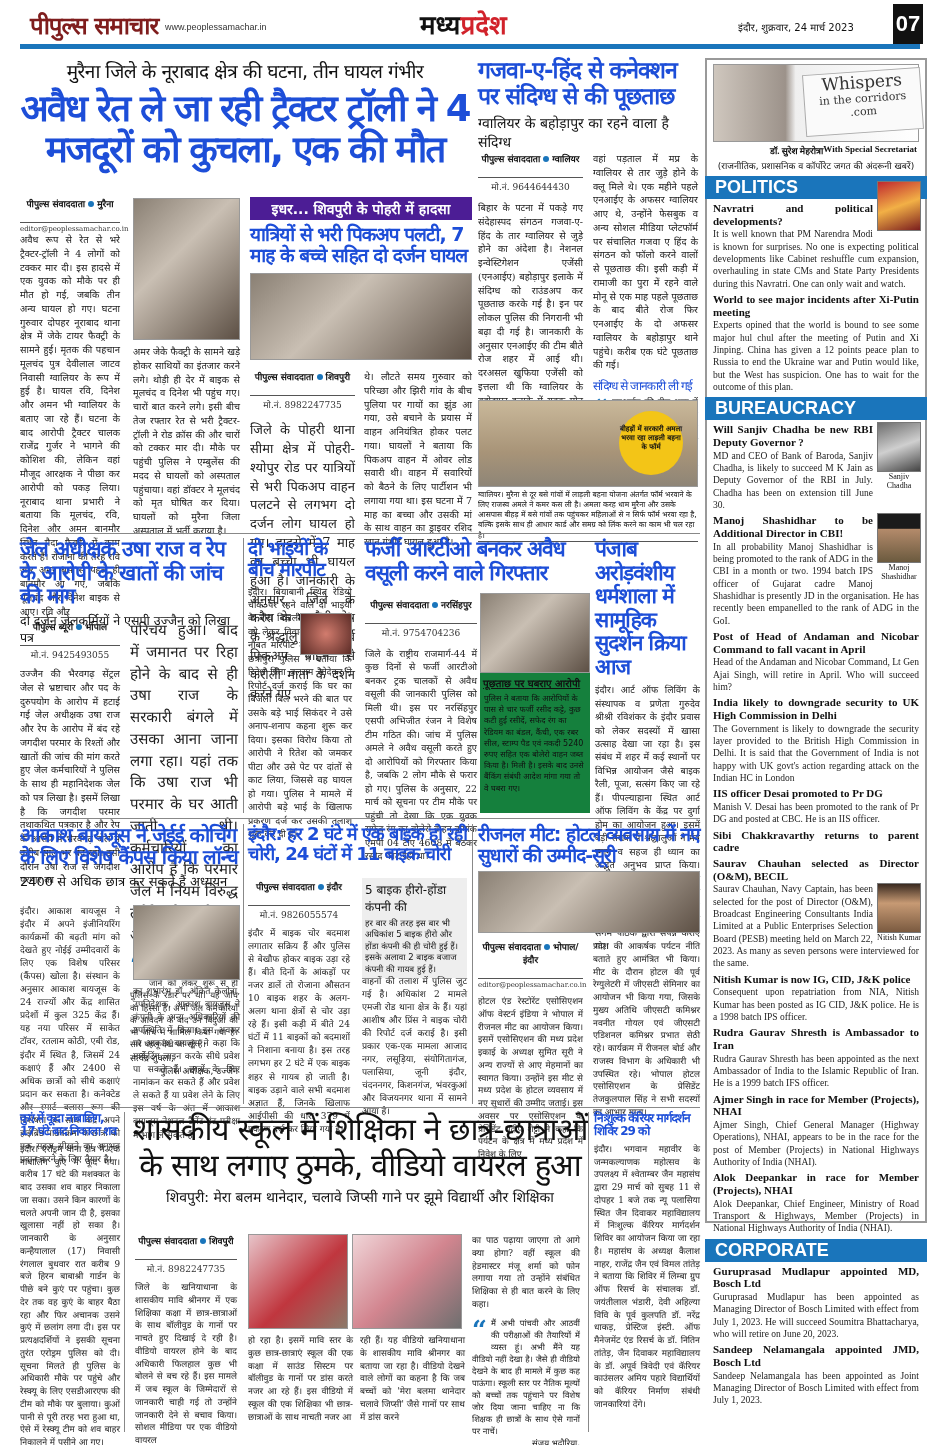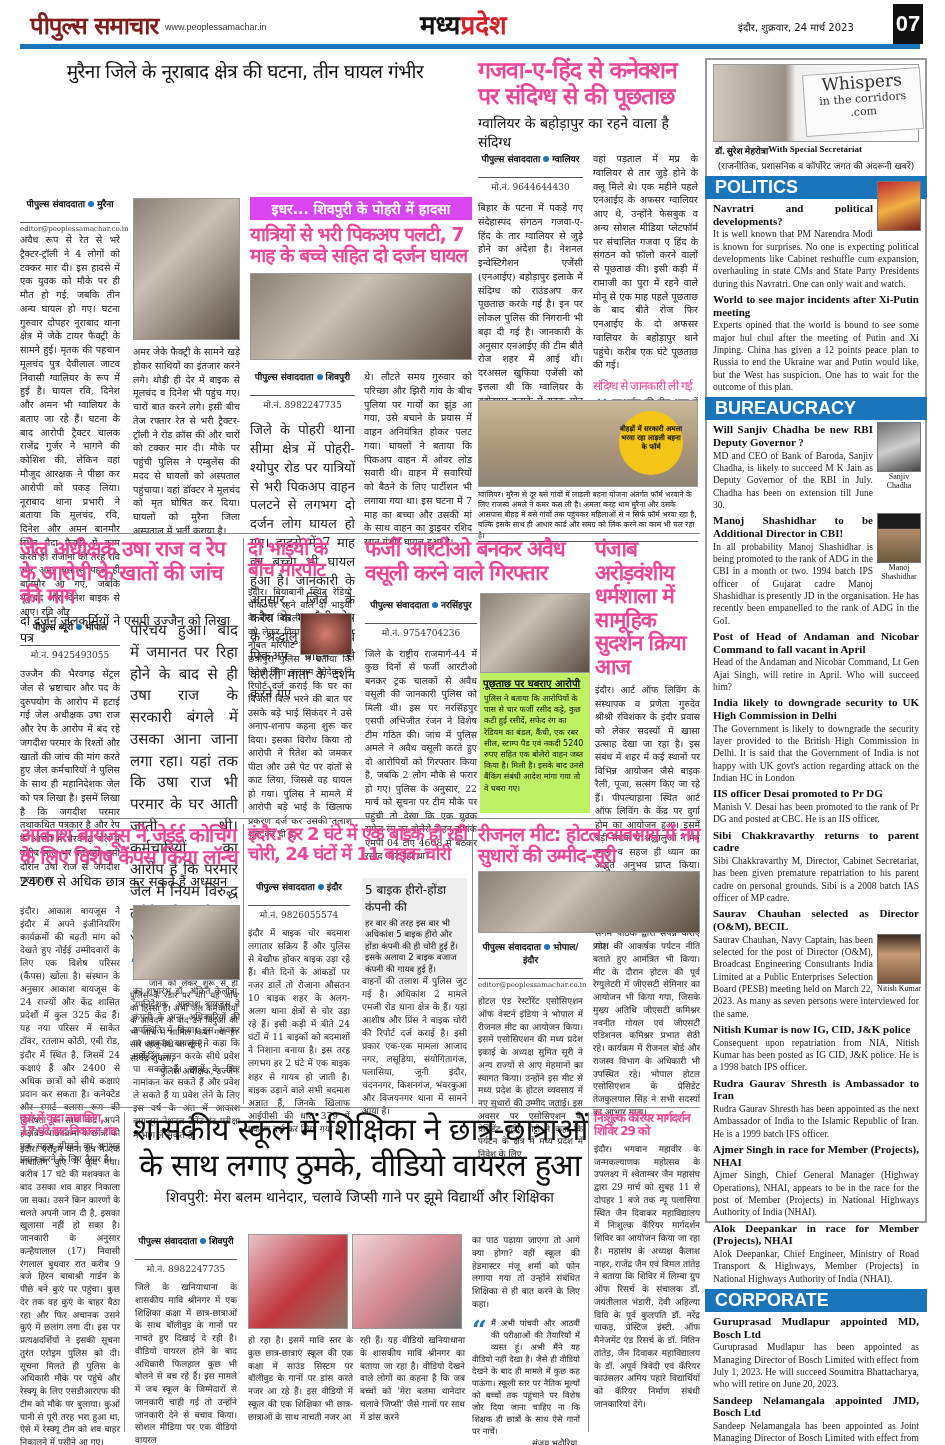--- a/index.html
+++ b/index.html
@@ -7,27 +7,27 @@
 .abs{position:absolute}
 .masthead{left:0;top:0;width:945px;height:45px}
 .logo{left:30px;top:8px;font:bold 24px "DejaVu Sans",sans-serif;color:#7f1d1d;letter-spacing:-1px}
 .logo-url{left:165px;top:22px;font:9px "Liberation Sans",sans-serif;color:#333}
 .section-name{left:420px;top:6px;font:bold 26px "DejaVu Sans",sans-serif;color:#111}
 .section-name .red{color:#d1222b}
 .dateline{left:738px;top:20px;font:10px "DejaVu Sans",sans-serif}
 .pagenum{left:893px;top:4px;width:30px;height:40px;background:#111;color:#fff;font:bold 22px "Liberation Sans",sans-serif;text-align:center;line-height:40px}
 .bluebar{left:20px;top:44px;width:900px;height:5px;background:#1a75bb}
 .kicker{font-family:"DejaVu Sans",sans-serif;color:#111}
-.hl{font-family:"DejaVu Sans",sans-serif;font-weight:bold;color:#ec4899;line-height:1.12;letter-spacing:-1px}
+.hl{font-family:"DejaVu Sans",sans-serif;font-weight:bold;color:#1d4ed8;line-height:1.12;letter-spacing:-1px}
 .body{font-size:10px;line-height:1.45;text-align:justify;color:#222}
 .byline{font:bold 9px "DejaVu Sans",sans-serif;border-bottom:1px solid #555;padding-bottom:12px;text-align:center}
 .byline .dot{display:inline-block;width:6px;height:6px;border-radius:50%;background:#1a75bb;margin:0 3px}
 .phone{font-size:9px;text-align:center;color:#333;margin-top:2px}
 .photo{background:linear-gradient(135deg,#8a8074,#c9bfb3 40%,#5d5045);border:1px solid #999}
-.bluebanner{background:#d946ef;color:#fff;font:bold 14px "DejaVu Sans",sans-serif;text-align:center;padding:2px}
+.bluebanner{background:#4c1d95;color:#fff;font:bold 14px "DejaVu Sans",sans-serif;text-align:center;padding:2px}
 .vline{background:#888;width:1px}
 .hline{background:#888;height:1px}
 .quote-mark{color:#1a75bb;font:bold 26px "DejaVu Serif",serif;line-height:1;float:left;margin-right:4px}
 
 .side{left:705px;top:58px;width:222px;height:1165px;border:2px solid #999;background:#fff}
 .side-hd{font:bold 18px "Liberation Sans",sans-serif;background:#1a75bb;color:#fff;padding:1px 10px;margin:4px -2px 2px -2px}
 .side h4{font:bold 11px "Liberation Serif",serif;margin:3px 6px 1px;line-height:1.15;text-align:justify}
 .side p{font:9.5px "Liberation Serif",serif;margin:0 6px 2px;line-height:1.3;text-align:justify;color:#222}
 .portrait{float:right;width:44px;margin:0 4px 2px 4px;text-align:center;font:8px "Liberation Serif",serif}
 .portrait .img{width:44px;height:50px;background:linear-gradient(160deg,#6d6d6d,#cfcfcf 50%,#444);border:1px solid #777}
@@ -39,20 +39,21 @@
   <div class="abs logo">पीपुल्स समाचार</div>
   <div class="abs logo-url">www.peoplessamachar.in</div>
   <div class="abs section-name"><span>मध्य</span><span class="red">प्रदेश</span></div>
   <div class="abs dateline">इंदौर, शुक्रवार, 24 मार्च 2023</div>
   <div class="abs pagenum">07</div>
   <div class="abs bluebar"></div>
 </div>
 
 <div class="abs" style="left:20px;top:58px;width:450px">
   <div class="kicker" style="font-size:19px;text-align:center;letter-spacing:-0.5px">मुरैना जिले के नूराबाद क्षेत्र की घटना, तीन घायल गंभीर</div>
+  <div class="hl" style="font-size:37px;text-align:center;margin-top:4px;letter-spacing:-2px">अवैध रेत ले जा रही ट्रैक्टर ट्रॉली ने 4 मजदूरों को कुचला, एक की मौत</div>
 </div>
 <div class="abs" style="left:20px;top:197px;width:100px">
   <div class="byline"><span>पीपुल्स संवाददाता</span><span class="dot"></span><span>मुरैना</span></div>
   <div class="phone" style="font-size:7px">editor@peoplessamachar.co.in</div>
 </div>
 <div class="abs body" style="left:20px;top:233px;width:100px;font-size:9.5px">अवैध रूप से रेत से भरे ट्रैक्टर-ट्रॉली ने 4 लोगों को टक्कर मार दी। इस हादसे में एक युवक को मौके पर ही मौत हो गई, जबकि तीन अन्य घायल हो गए। घटना गुरुवार दोपहर नूराबाद थाना क्षेत्र में जेके टायर फैक्ट्री के सामने हुई। मृतक की पहचान मूलचंद पुत्र देवीलाल जाटव निवासी ग्वालियर के रूप में हुई है। घायल रवि, दिनेश और अमन भी ग्वालियर के बताए जा रहे हैं। घटना के बाद आरोपी ट्रैक्टर चालक राजेंद्र गुर्जर ने भागने की कोशिश की, लेकिन वहां मौजूद आरक्षक ने पीछा कर आरोपी को पकड़ लिया। नूराबाद थाना प्रभारी ने बताया कि मूलचंद, रवि, दिनेश और अमन बानमौर स्थित मैदा फैक्ट्री में काम करते हैं। रोजाना की तरह रवि और अमर बस से पहले ही बानमौर आ गए, जबकि मूलचंद और दिनेश बाइक से आए। रवि और</div>
 <div class="abs photo" style="left:133px;top:198px;width:107px;height:142px"></div>
 <div class="abs body" style="left:133px;top:345px;width:107px;font-size:9.5px">अमर जेके फैक्ट्री के सामने खड़े होकर साथियों का इंतजार करने लगे। थोड़ी ही देर में बाइक से मूलचंद व दिनेश भी पहुंच गए। चारों बात करने लगे। इसी बीच तेज रफ्तार रेत से भरी ट्रैक्टर-ट्रॉली ने रोड क्रॉस की और चारों को टक्कर मार दी। मौके पर पहुंची पुलिस ने एम्बुलेंस की मदद से घायलों को अस्पताल पहुंचाया। वहां डॉक्टर ने मूलचंद को मृत घोषित कर दिया। घायलों को मुरैना जिला अस्पताल में भर्ती कराया है।</div>
 
 <div class="abs" style="left:250px;top:197px;width:222px">
@@ -113,21 +114,21 @@
 </div>
 
 <div class="abs" style="left:365px;top:538px;width:235px">
   <div class="hl" style="font-size:21px">फर्जी आरटीओ बनकर अवैध वसूली करने वाले गिरफ्तार</div>
 </div>
 <div class="abs" style="left:365px;top:598px;width:112px">
   <div class="byline"><span>पीपुल्स संवाददाता</span><span class="dot"></span><span>नरसिंहपुर</span></div>
   <div class="phone">मो.नं. 9754704236</div>
   <div class="body" style="margin-top:8px;font-size:9.3px">जिले के राष्ट्रीय राजमार्ग-44 में कुछ दिनों से फर्जी आरटीओ बनकर ट्रक चालकों से अवैध वसूली की जानकारी पुलिस को मिली थी। इस पर नरसिंहपुर एसपी अभिजीत रंजन ने विशेष टीम गठित की। जांच में पुलिस अमले ने अवैध वसूली करते हुए दो आरोपियों को गिरफ्तार किया है, जबकि 2 लोग मौके से फरार हो गए। पुलिस के अनुसार, 22 मार्च को सूचना पर टीम मौके पर पहुंची तो देखा कि एक युवक सफेद रंग का बोलेरो वाहन क्रमांक एमपी 04 टीए 4608 में बैठकर रसीद काट रहा था।</div>
 </div>
-<div class="abs" style="left:480px;top:593px;width:110px;background:#bef264;height:220px">
+<div class="abs" style="left:480px;top:593px;width:110px;background:#15803d;height:220px">
   <div class="photo" style="height:80px"></div>
   <div style="font:bold 10px 'DejaVu Sans',sans-serif;text-decoration:underline;padding:3px">पूछताछ पर घबराए आरोपी</div>
   <div style="font:8px 'DejaVu Sans',sans-serif;padding:0 4px;line-height:1.4">पुलिस ने बताया कि आरोपियों के पास से चार फर्जी रसीद कट्टे, कुछ कटी हुई रसीदें, सफेद रंग का रेडियम का बंडल, कैंची, एक रबर सील, स्टाम्प पैड एवं नकदी 5240 रुपए सहित एक बोलेरो वाहन जब्त किया है। मिली है। इसके बाद उनसे बैंकिंग संबंधी आदेश मांगा गया तो वे घबरा गए।</div>
 </div>
 
 <div class="abs" style="left:595px;top:538px;width:105px">
   <div class="hl" style="font-size:21px">पंजाब अरोड़वंशीय धर्मशाला में सामूहिक सुदर्शन क्रिया आज</div>
   <div class="body" style="margin-top:4px;font-size:9.3px">इंदौर। आर्ट ऑफ लिविंग के संस्थापक व प्रणेता गुरुदेव श्रीश्री रविशंकर के इंदौर प्रवास को लेकर सदस्यों में खासा उत्साह देखा जा रहा है। इस संबंध में शहर में कई स्थानों पर विभिन्न आयोजन जैसे बाइक रैली, पूजा, सत्संग किए जा रहे हैं। पीपल्याहाना स्थित आर्ट ऑफ लिविंग के केंद्र पर दुर्गा होम का आयोजन हुआ। इसमें बड़ी संख्या में श्रद्धालुओं ने मंत्र स्नान व सहज ही ध्यान का अद्भुत अनुभव प्राप्त किया। अनुराग त्रिपाठी के अनुसार वैदिक परंपरा से किए गए होम बेंगलुरु से आए स्वामीजी ओंकारानंद और वैदिक पंडित संगम पाठक द्वारा संपन्न कराए गए।</div>
 </div>
 
@@ -203,21 +204,21 @@
 </div>
 
 <div class="abs side">
   <div style="position:relative;height:78px;margin:4px 6px 0;background:linear-gradient(90deg,#cfc7be 0,#9c928a 35%,#efefef 40%,#fff 100%);border:1px solid #999">
     <div style="position:absolute;left:90px;top:6px;width:118px;height:62px;background:#fafafa;border:1px solid #aaa;transform:rotate(-4deg);text-align:center;font-family:'DejaVu Serif',serif">
       <div style="font-size:17px;color:#333">Whispers</div>
       <div style="font-size:11px;color:#333">in the corridors</div>
       <div style="font-size:11px;color:#333">.com</div>
     </div>
   </div>
-  <div style="display:flex;justify-content:flex-start;margin:2px 8px;font:bold 9px 'Liberation Serif',serif">
+  <div style="display:flex;justify-content:flex-end;margin:2px 8px;font:bold 9px 'Liberation Serif',serif">
     <span>डॉ. सुरेश मेहरोत्रा</span>
     <span>With Special Secretariat</span>
   </div>
   <div style="text-align:center;font:9px 'DejaVu Sans',sans-serif;margin-bottom:3px">(राजनीतिक, प्रशासनिक व कॉर्पोरेट जगत की अंदरूनी खबरें)</div>
 
   <div class="side-hd">POLITICS</div>
   <div class="portrait" style="margin-top:-20px">
       <div class="img" style="background:linear-gradient(160deg,#c0282f,#f2b046 50%,#7b1e1e);height:50px"></div>
     </div>
   <h4>Navratri and political developments?</h4>
@@ -238,21 +239,20 @@
     </div>
   <h4>Manoj Shashidhar to be Additional Director in CBI!</h4>
   <p>In all probability Manoj Shashidhar is being promoted to the rank of ADG in the CBI in a month or two. 1994 batch IPS officer of Gujarat cadre Manoj Shashidhar is presently JD in the organisation. He has recently been empanelled to the rank of ADG in the GoI.</p>
   <h4>Post of Head of Andaman and Nicobar Command to fall vacant in April</h4>
   <p>Head of the Andaman and Nicobar Command, Lt Gen Ajai Singh, will retire in April. Who will succeed him?</p>
   <h4>India likely to downgrade security to UK High Commission in Delhi</h4>
   <p>The Government is likely to downgrade the security layer provided to the British High Commission in Delhi. It is said that the Government of India is not happy with UK govt's action regarding attack on the Indian HC in London</p>
   <h4>IIS officer Desai promoted to Pr DG</h4>
   <p>Manish V. Desai has been promoted to the rank of Pr DG and posted at CBC. He is an IIS officer.</p>
   <h4>Sibi Chakkravarthy returns to parent cadre</h4>
-  <p>Sibi Chakkravarthy M, Director, Cabinet Secretariat, has been given premature repatriation to his parent cadre on personal grounds. Sibi is a 2008 batch IAS officer of MP cadre.</p>
   <h4>Saurav Chauhan selected as Director (O&amp;M), BECIL</h4>
   <div class="portrait">
       <div class="img" style="background:linear-gradient(180deg,#3a2a20,#c79a74 40%,#7a5a40)"></div>
       <div>Nitish Kumar</div>
     </div>
   <p>Saurav Chauhan, Navy Captain, has been selected for the post of Director (O&amp;M), Broadcast Engineering Consultants India Limited at a Public Enterprises Selection Board (PESB) meeting held on March 22, 2023. As many as seven persons were interviewed for the same.</p>
   <h4>Nitish Kumar is now IG, CID, J&amp;K police</h4>
   <p>Consequent upon repatriation from NIA, Nitish Kumar has been posted as IG CID, J&amp;K police. He is a 1998 batch IPS officer.</p>
   <h4>Rudra Gaurav Shresth is Ambassador to Iran</h4>
   <p>Rudra Gaurav Shresth has been appointed as the next Ambassador of India to the Islamic Republic of Iran. He is a 1999 batch IFS officer.</p>

